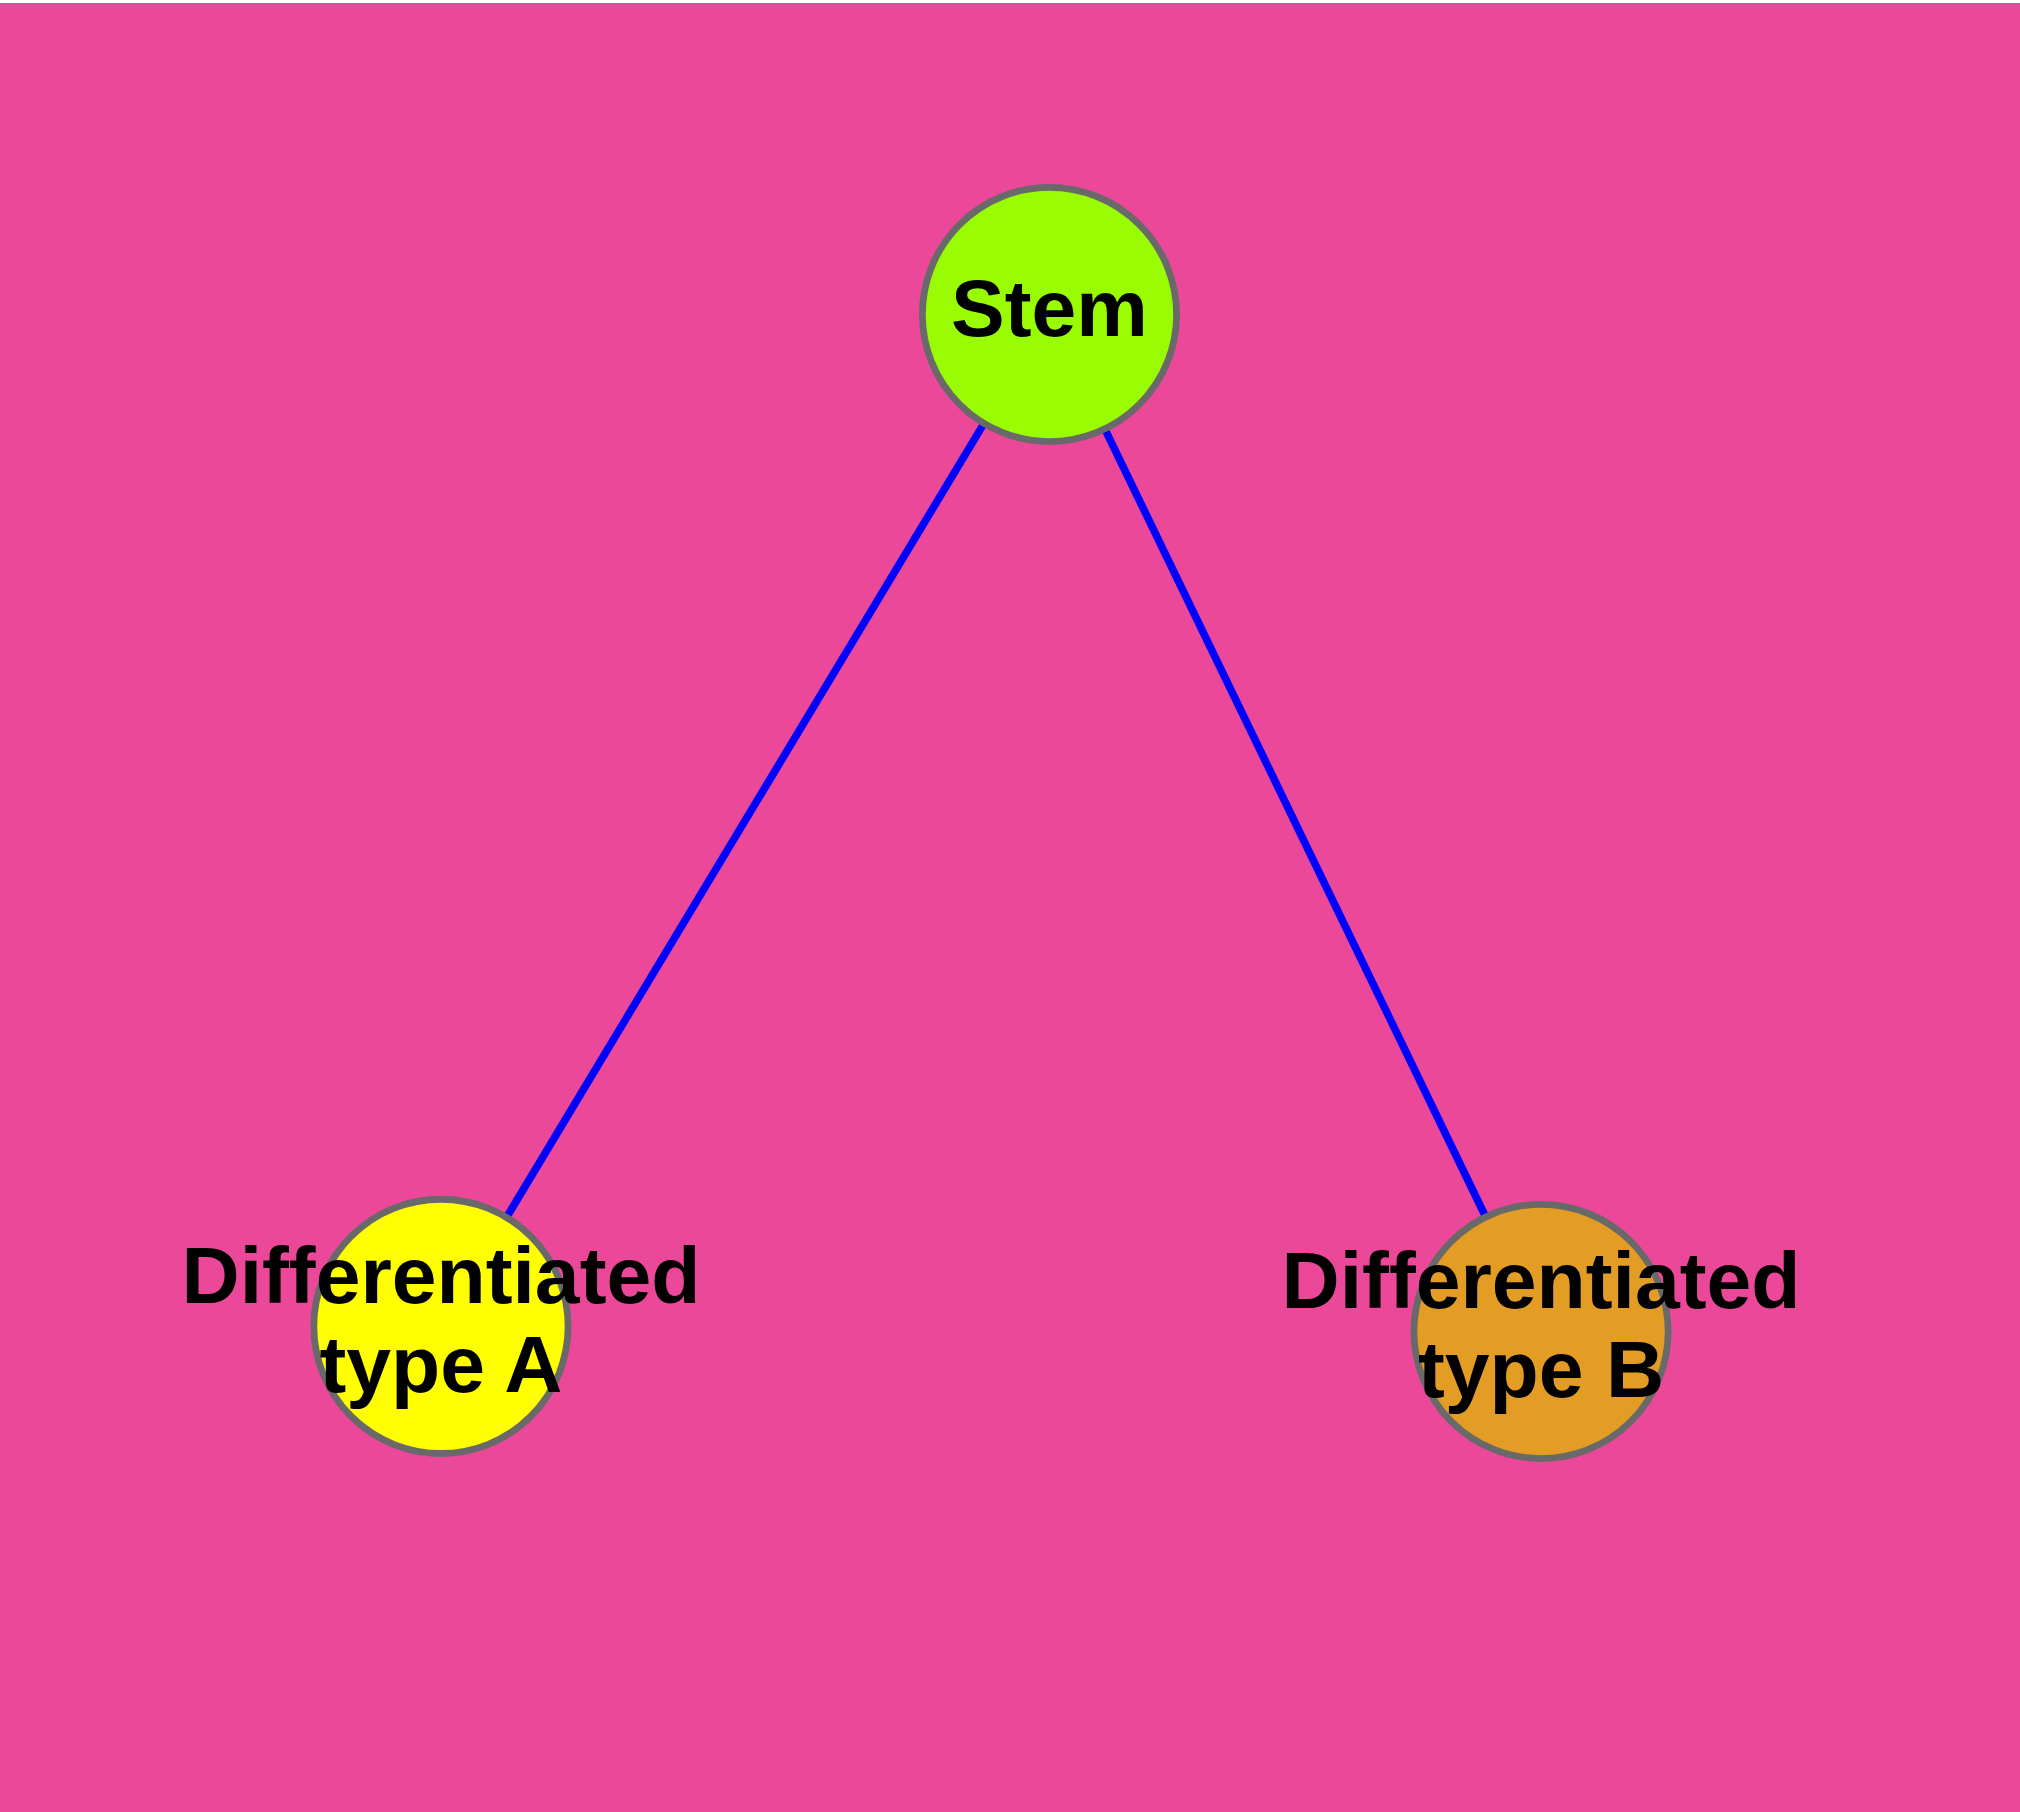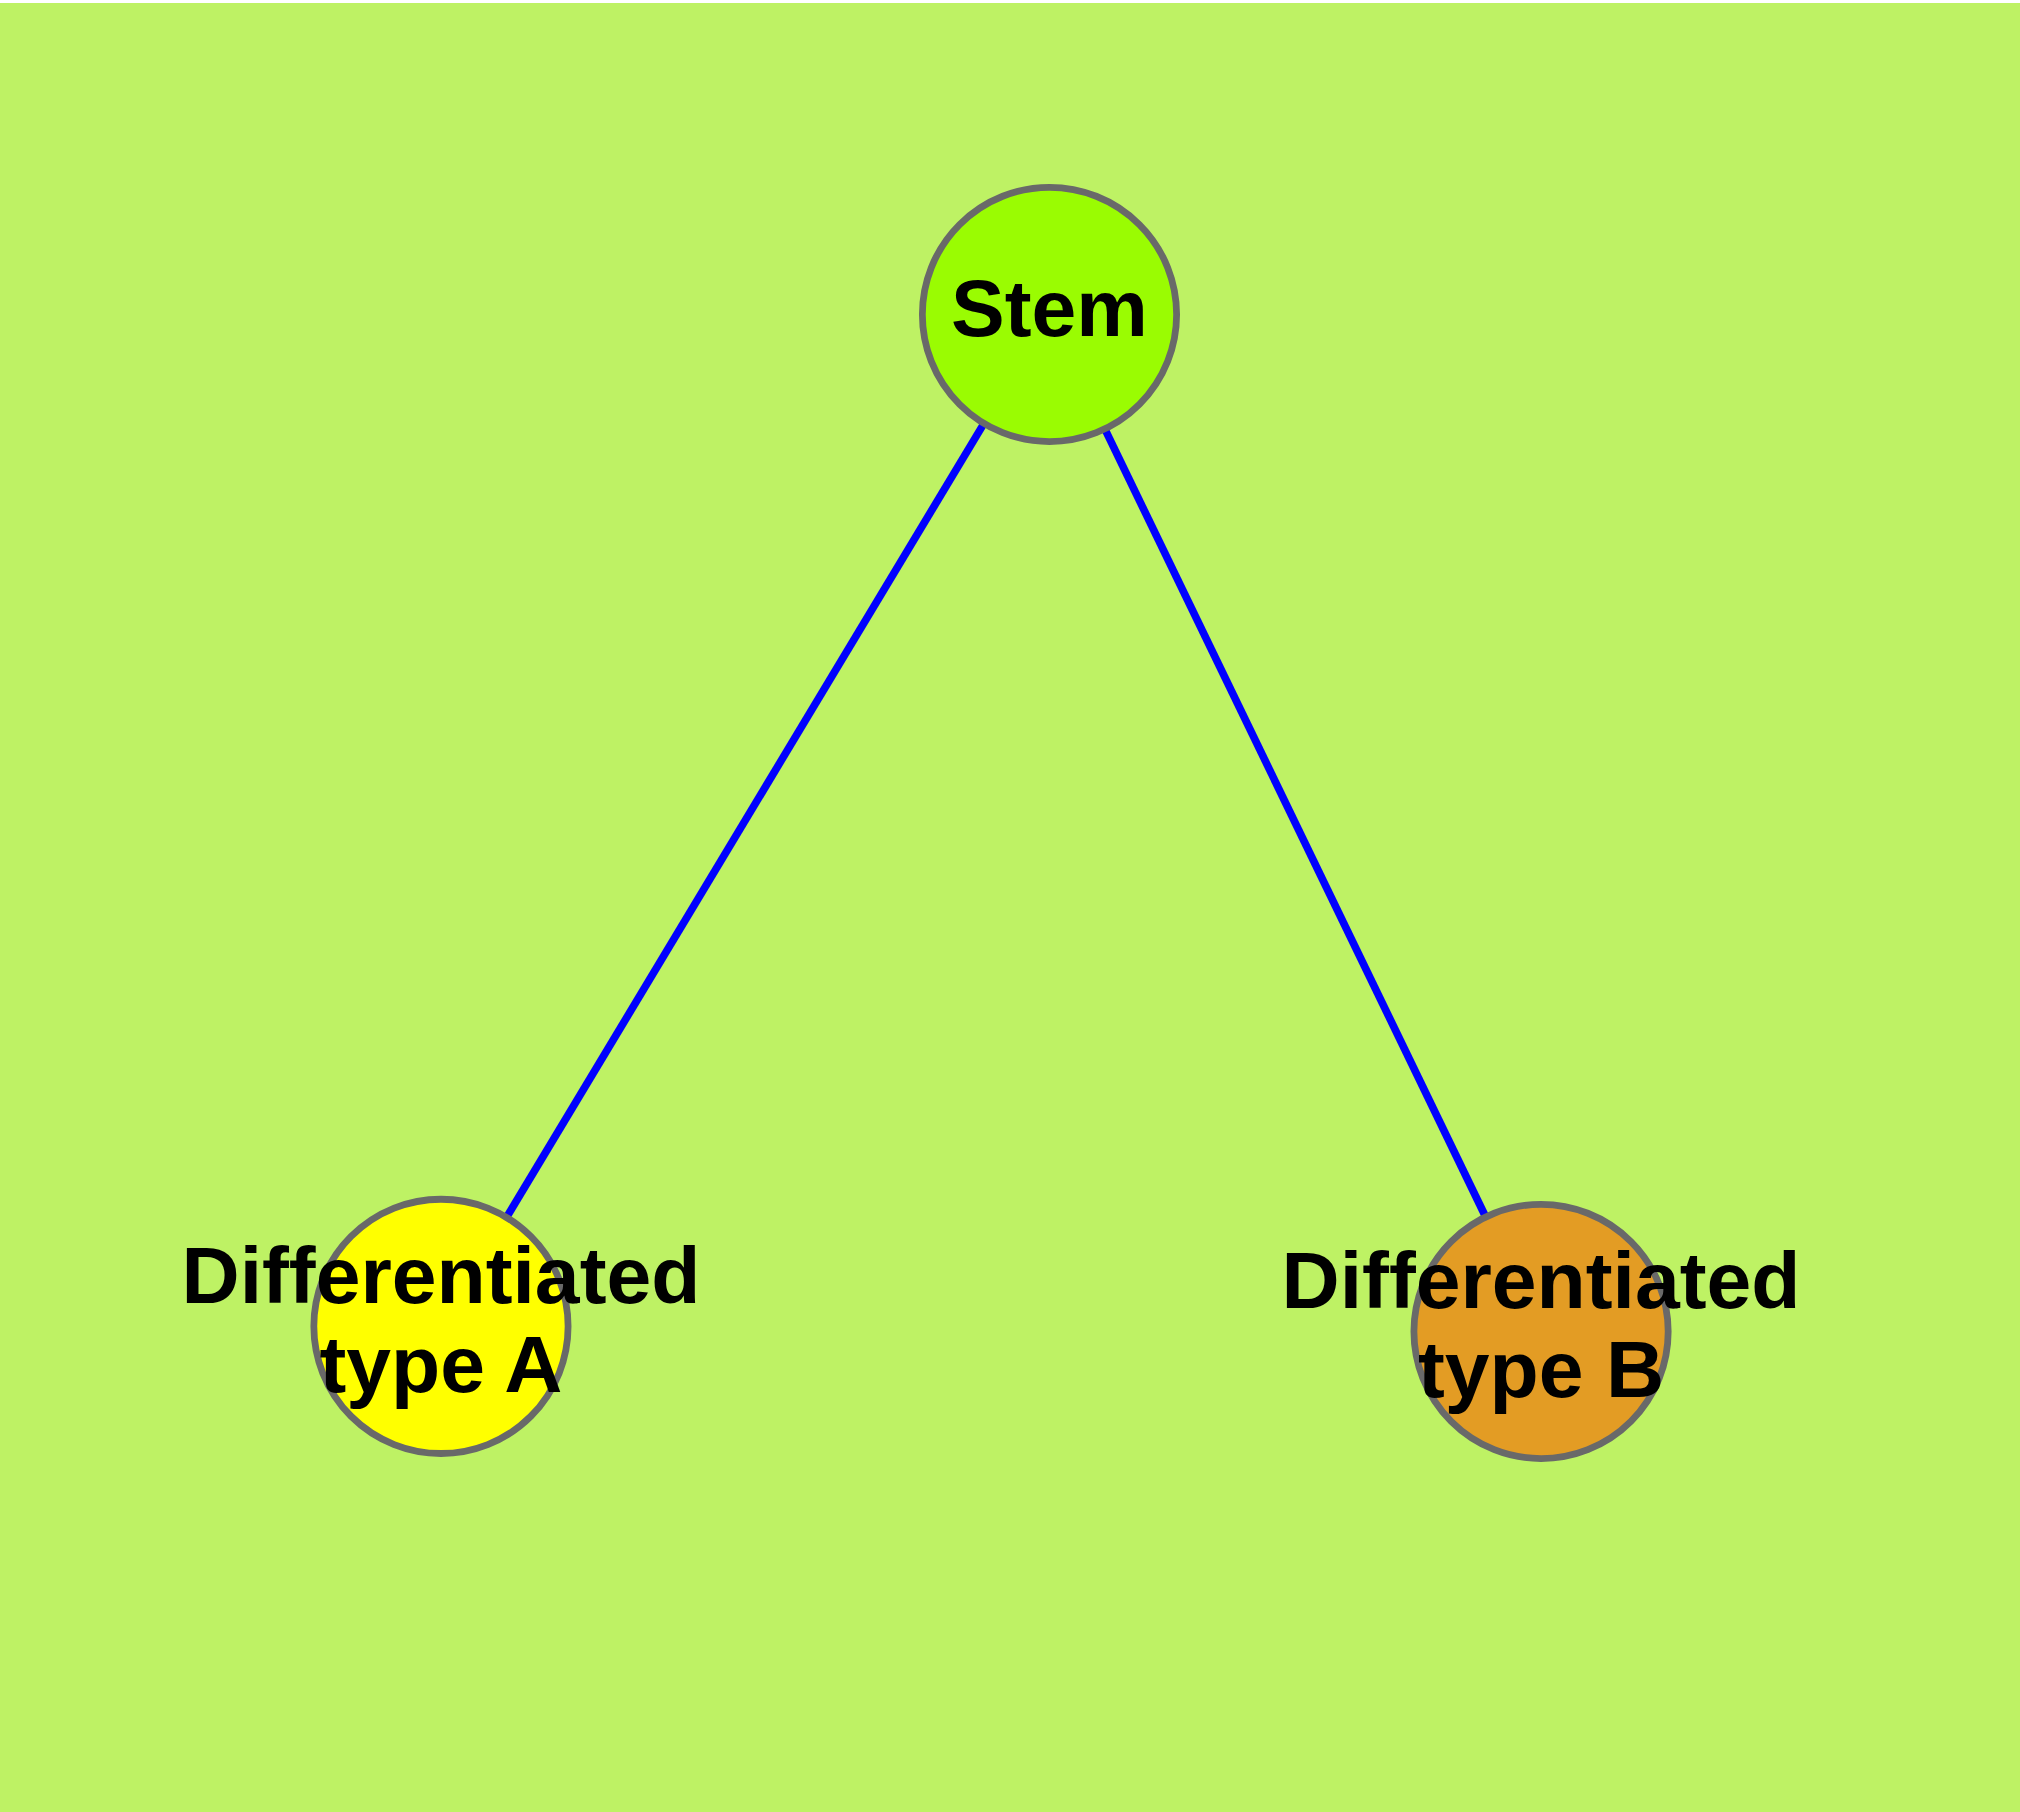--- a/index.html
+++ b/index.html
@@ -41,21 +41,21 @@
     top: 0;
     left: 0;
     width: 2021px;
     height: 3.4px;
     background: #ffffff;
   }
 </style>
 </head>
 <body style="width: 2021px; height: 1812px;">
 
-<div id="canvas" style="width: 2021px; height: 1812px; background: #bef264;">
+<div id="canvas" style="width: 2021px; height: 1812px; background: #ec4899;">
 
   <svg id="graph-svg" viewBox="0 0 2384 2138" style="width: 2021px; height: 1812px;">
 
     <g>
       <line x1="1160.6990134674452" y1="499.54788011124015" x2="597.3009865325548" y2="1436.4521198887599" class="graph-edge" id="edge0" stroke="#0000ff" stroke-width="9" stroke-linecap="butt"></line>
       <line class="graph-edge" id="edge1" x1="1303.2752990810409" y1="506.05234292629154" x2="1752.7247009189591" y2="1435.9476570737083" stroke="#0000ff" stroke-width="9" stroke-linecap="butt"></line>
     </g>
 
     <g>
       <circle id="node0-circle" cx="1238" cy="371" r="150" fill="#9afc02" stroke="#696969" stroke-width="8"></circle>

